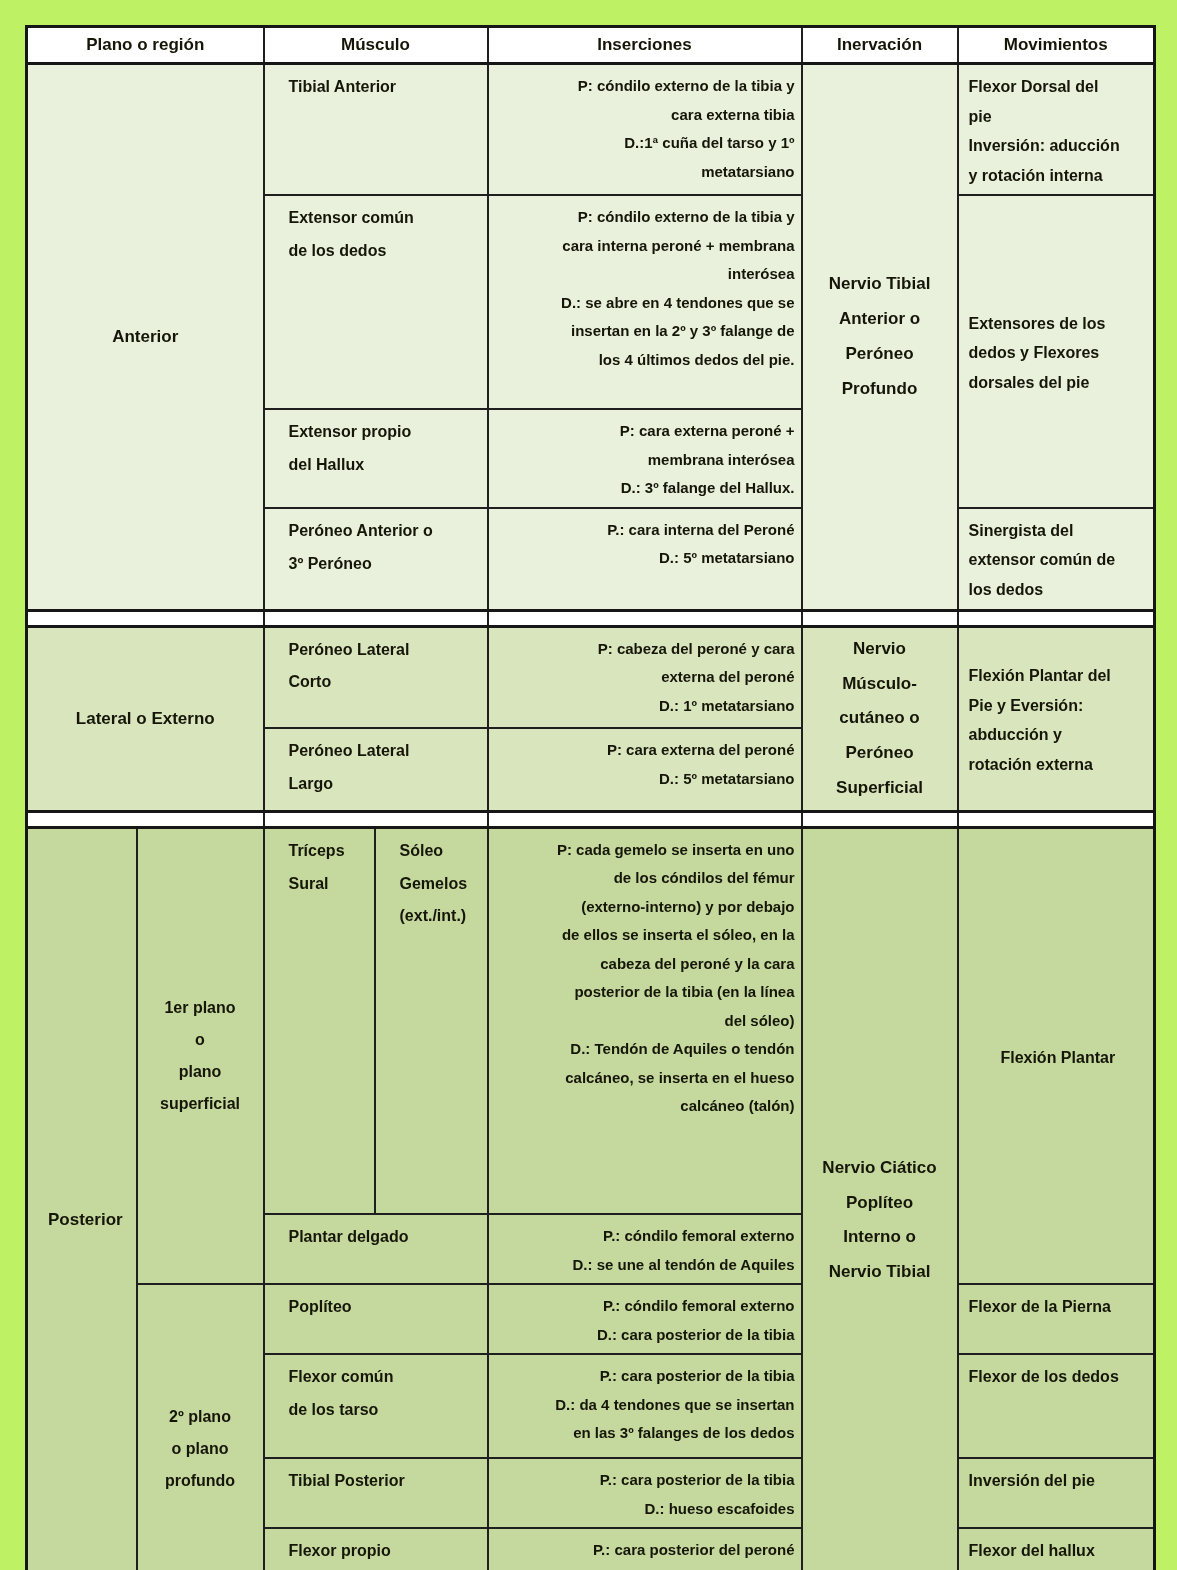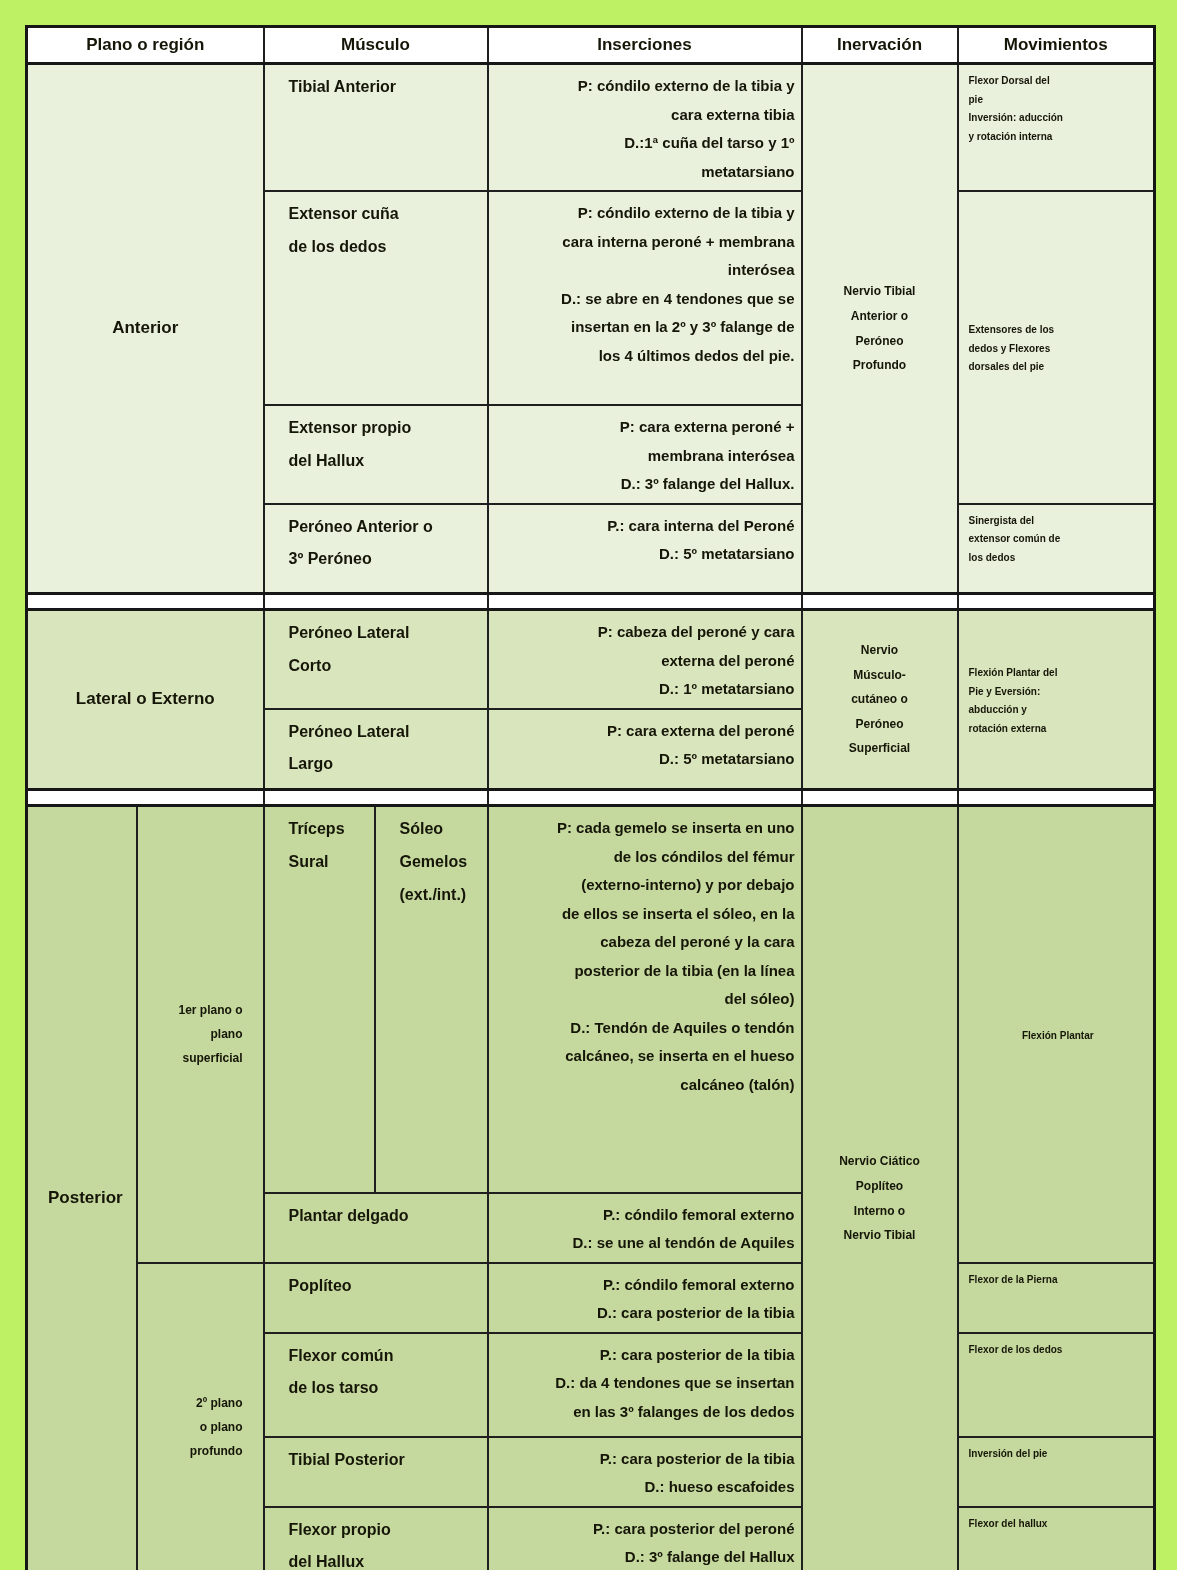--- a/index.html
+++ b/index.html
@@ -50,48 +50,48 @@
   .bg-lateral   { background: #d9e5bd; margin-top: 17px; }
   .bg-posterior { background: #c5d89d; }
   
   td.cell-region {
     font-size: 17px;
     text-align: center;
     vertical-align: middle;
     line-height: 1.9;
   }
   td.cell-plane {
-    font-size: 12px;
-    text-align: right;
+    font-size: 16px;
+    text-align: center;
     vertical-align: middle;
     line-height: 2.0;
   }
   td.cell-muscle {
     font-size: 16px;
     line-height: 2.05;
     text-align: left;
     vertical-align: top;
     padding: 6px 6px 4px 24px;
   }
   td.cell-insertion {
     font-size: 15px;
     line-height: 1.9;
     text-align: right;
     vertical-align: top;
     padding: 7px 6px 4px 10px;
   }
   td.cell-nerve {
-    font-size: 12px;
+    font-size: 17px;
     line-height: 2.05;
     text-align: center;
     vertical-align: middle;
     padding: 4px 4px;
   }
   td.cell-movement {
-    font-size: 10px;
+    font-size: 16px;
     line-height: 1.85;
     text-align: left;
     vertical-align: top;
     padding: 7px 6px 4px 10px;
   }
   td.v-mid { vertical-align: middle; }
   td.t-center { text-align: center; }
   
   tr.gap-row td {
     background: #ffffff;
@@ -134,21 +134,21 @@
       <td class="bg-anterior cell-nerve" rowspan="4">Nervio Tibial
 Anterior o
 Peróneo
 Profundo</td>
       <td class="bg-anterior cell-movement">Flexor Dorsal del
 pie
 Inversión: aducción
 y rotación interna</td>
     </tr>
     <tr style="height:214px">
-      <td class="bg-anterior cell-muscle" colspan="2">Extensor cuña
+      <td class="bg-anterior cell-muscle" colspan="2">Extensor común
 de los dedos</td>
       <td class="bg-anterior cell-insertion">P: cóndilo externo de la tibia y
 cara interna peroné + membrana
 interósea
 D.: se abre en 4 tendones que se
 insertan en la 2º y 3º falange de
 los 4 últimos dedos del pie.</td>
       <td class="bg-anterior cell-movement v-mid" rowspan="2">Extensores de los
 dedos y Flexores
 dorsales del pie</td>

